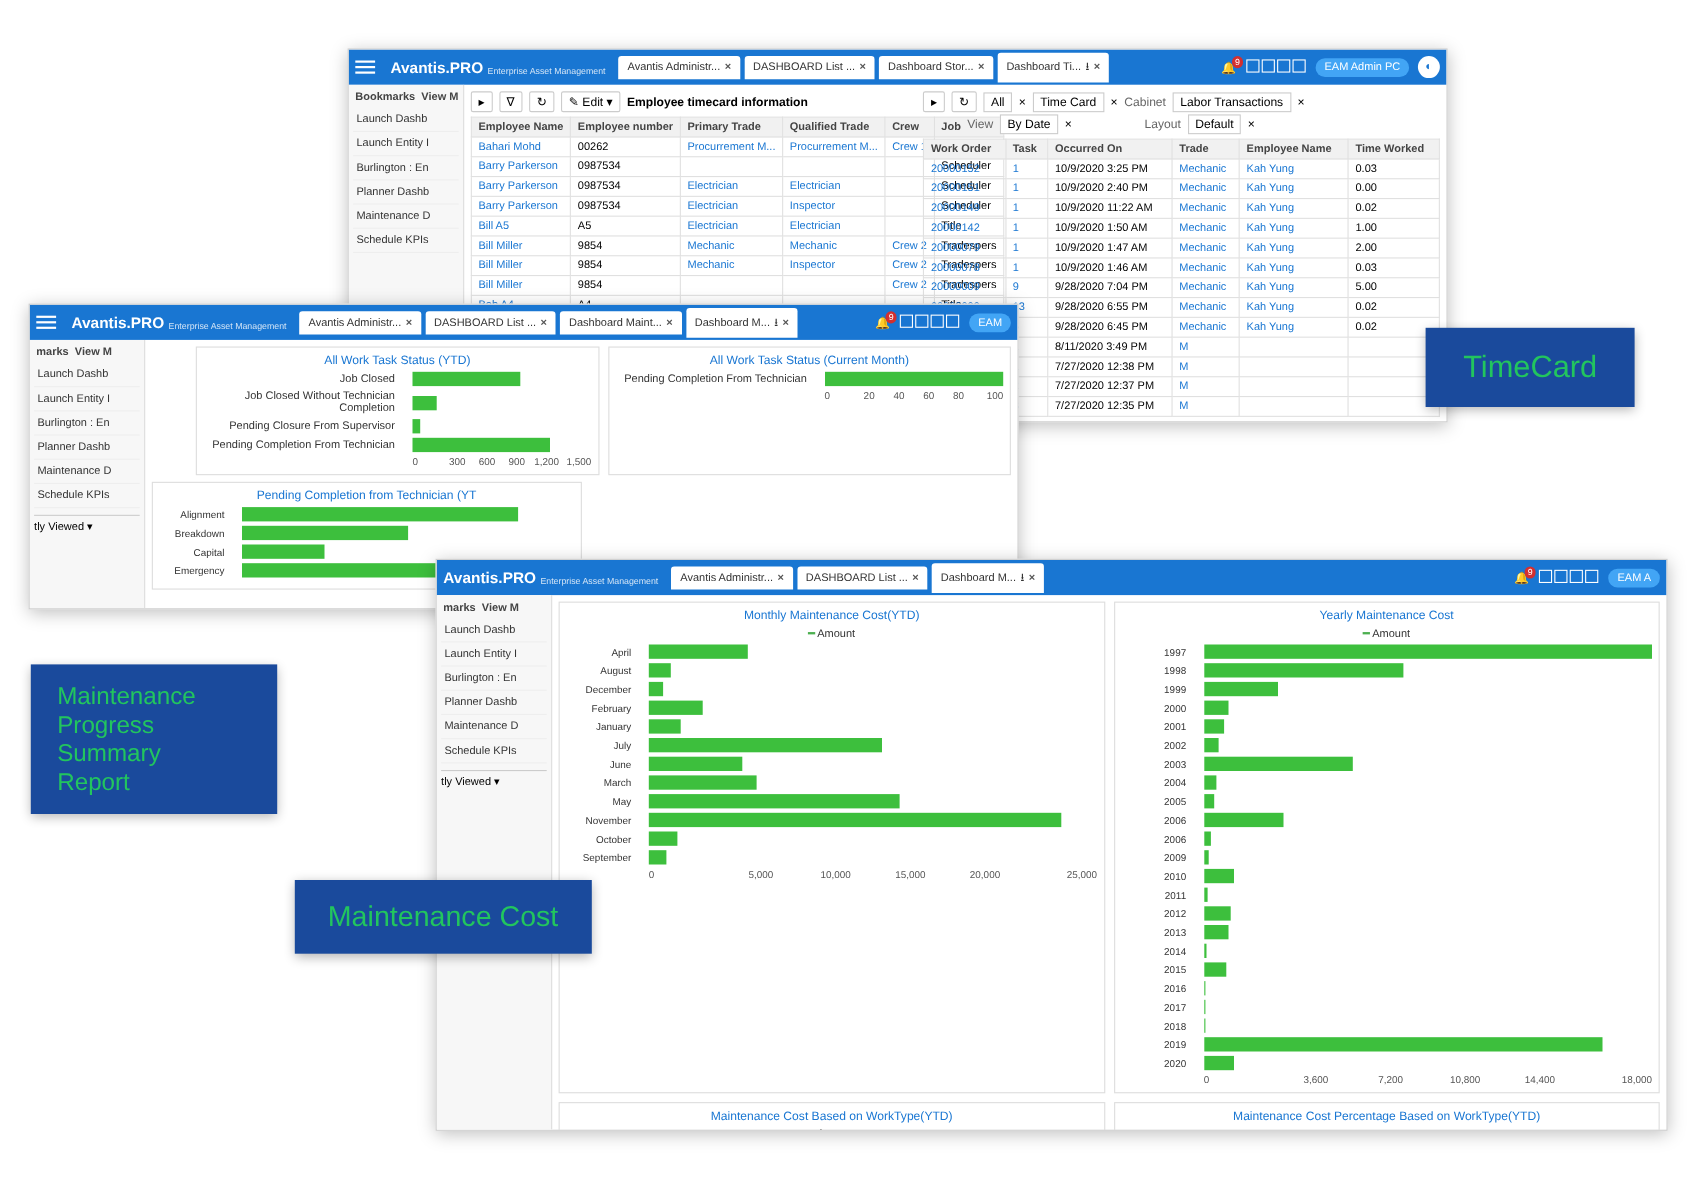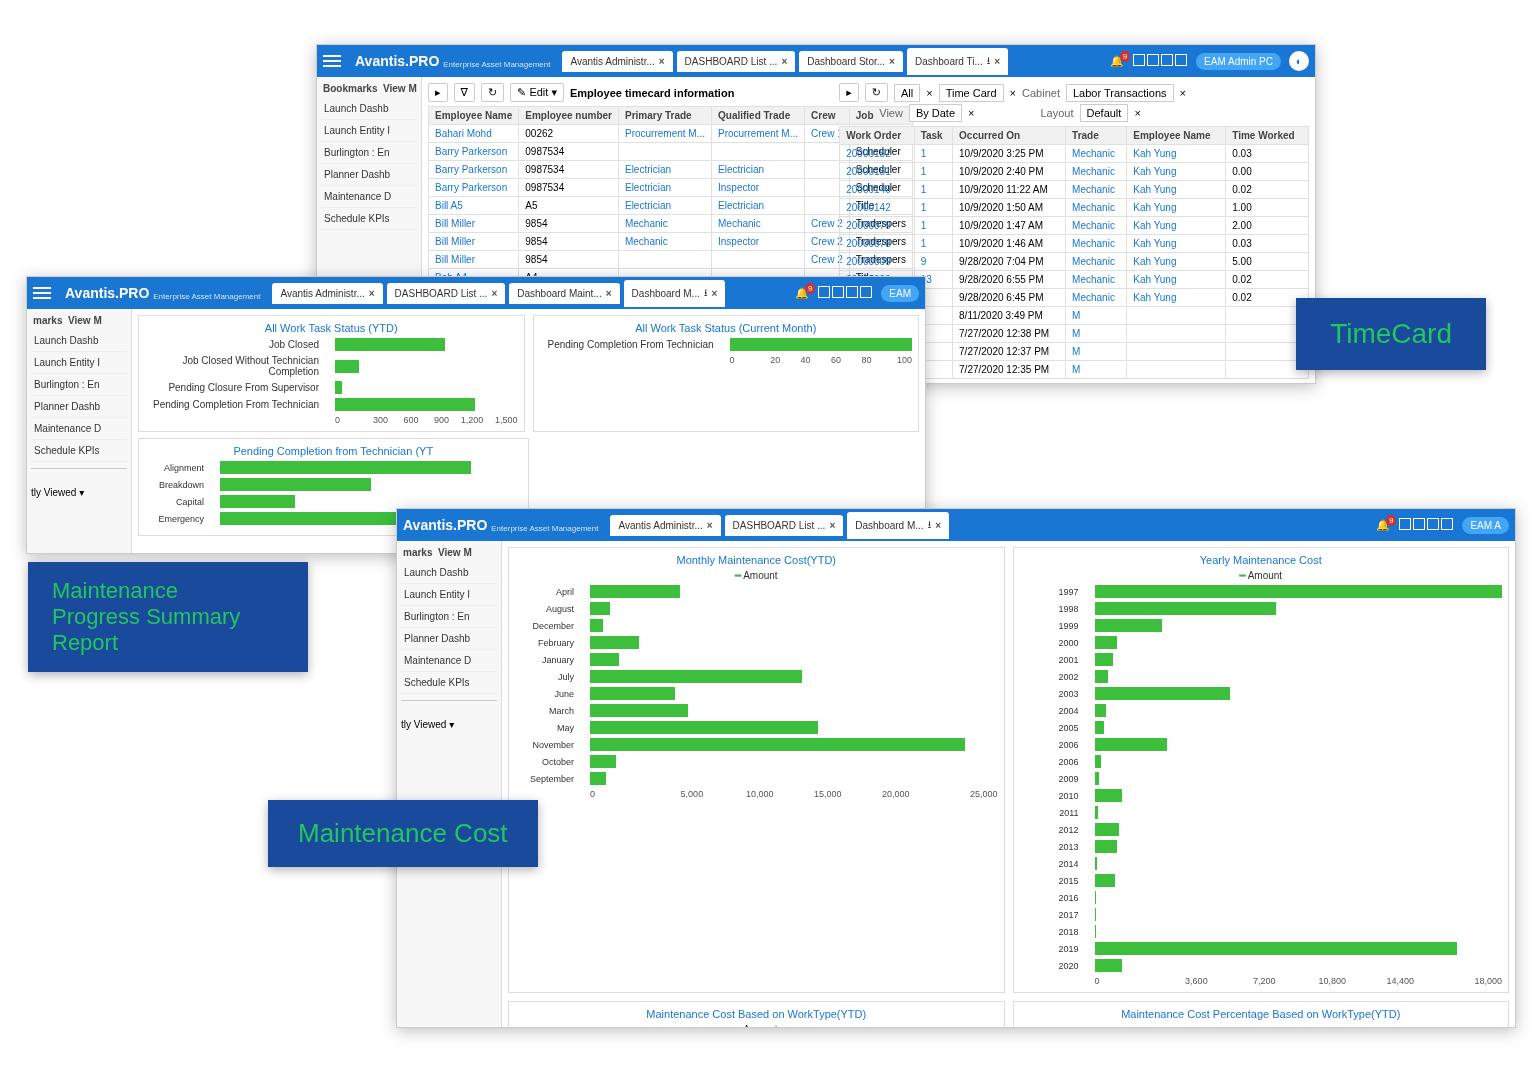--- a/index.html
+++ b/index.html
@@ -51,21 +51,21 @@
     display:flex; flex-direction:column;
     overflow:hidden;
   }
   .window .body { display:flex; flex:1; overflow:hidden;}
   .sidebar {
     width:105px; background:#f7f7f7; border-right:1px solid #ddd;
     padding:4px; font-size:10px;
   }
   .sidebar .hdr { font-weight:bold; margin:2px 0 4px 2px; color:#444;}
   .sidebar .item { padding:5px 3px; color:#333; border-bottom:1px solid #eee; white-space:nowrap; overflow:hidden;}
-  .recently { border-top:1px solid #ccc; margin-top:6px; padding-top:18px;}
+  .recently { border-top:1px solid #ccc; margin-top:6px; padding-top:4px;}
 
   .main { flex:1; padding:6px; overflow:auto; }
   .toolbar { display:flex; align-items:center; gap:6px; margin-bottom:4px; font-size:11px;}
   .toolbar .btn { border:1px solid #ccc; padding:2px 6px; border-radius:2px; background:#fff;}
   .sub-title { font-weight:bold; margin-right:14px;}
   .filter { border:1px solid #ccc; padding:2px 6px; background:#fff; }
 
   table.data { width:100%; border-collapse:collapse; font-size:10px; }
   table.data th, table.data td { border:1px solid #e0e0e0; padding:3px 6px; text-align:left; white-space:nowrap;}
   table.data th { background:#f1f1f1; color:#444;}
@@ -439,21 +439,21 @@
       <div class="hdr">marks &nbsp;<a>View M</a></div>
       <div class="item">Launch Dashb</div>
       <div class="item">Launch Entity I</div>
       <div class="item">Burlington : En</div>
       <div class="item">Planner Dashb</div>
       <div class="item">Maintenance D</div>
       <div class="item">Schedule KPIs</div>
       <div class="recently"><span>tly Viewed</span> ▾</div>
     </div>
     <div class="main">
-      <div style="display:flex; gap:8px;">
+      <div style="display:flex; gap:8px;margin-left:40px;">
         <div class="chart-box" style="flex:1;">
           <div class="chart-title">All Work Task Status (YTD)</div>
           <div class="hbar-chart" id="chart-ytd">
               <div class="row">
                 <div class="label ">Job Closed</div>
                 <div class="track">
                   <div class="bar" style="width: 60%;"></div>
                 </div>
               </div>
               <div class="row">
@@ -828,16 +828,16 @@
 
             <div id="pie-labels"></div>
           </div>
         </div>
       </div>
     </div>
   </div>
 </div>
 
 <div class="callout" style="right:50px; top:298px; font-size:28px; padding:20px 34px;">TimeCard</div>
-<div class="callout" style="left:28px; top:562px; white-space:pre-line; width:280px;">Maintenance
+<div class="callout" style="left:28px; top:604px; white-space:pre-line; width:224px;">Maintenance
 Progress Summary
 Report</div>
 <div class="callout" style="left:268px; top:800px; font-size:26px; padding:18px 30px;">Maintenance Cost</div>
 
 </body></html>

